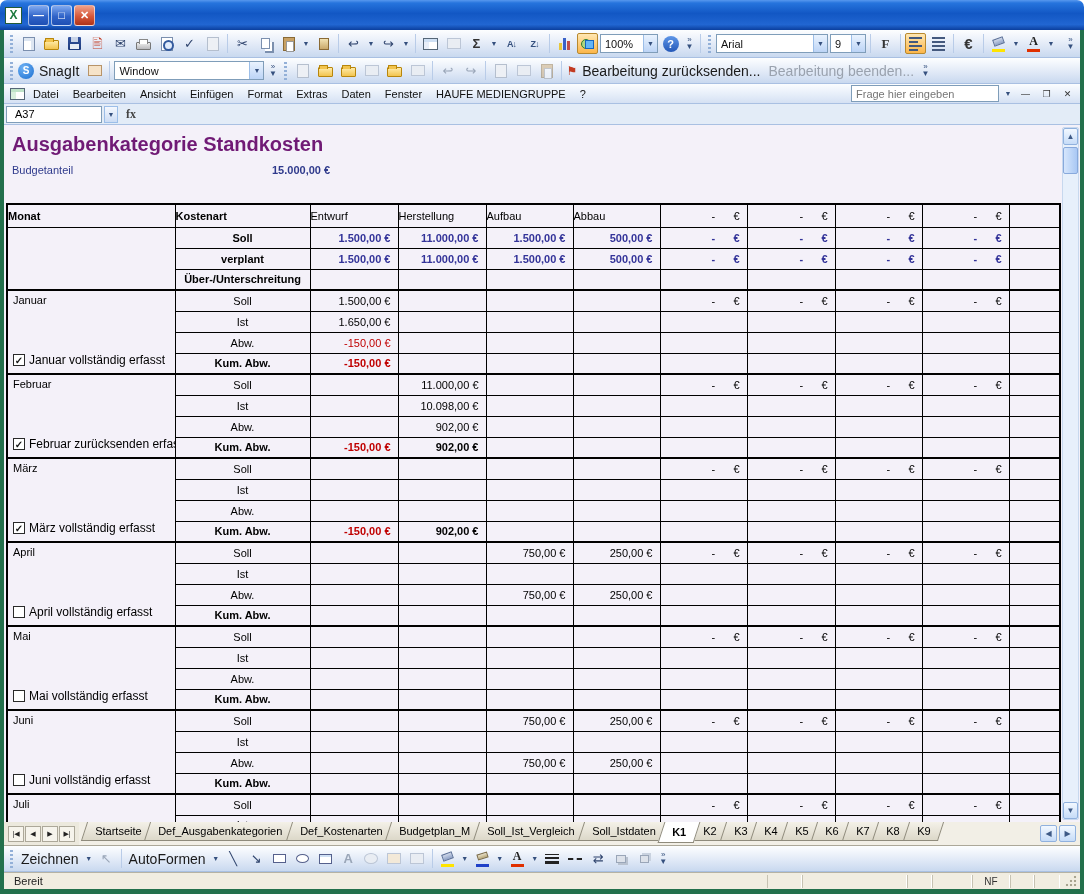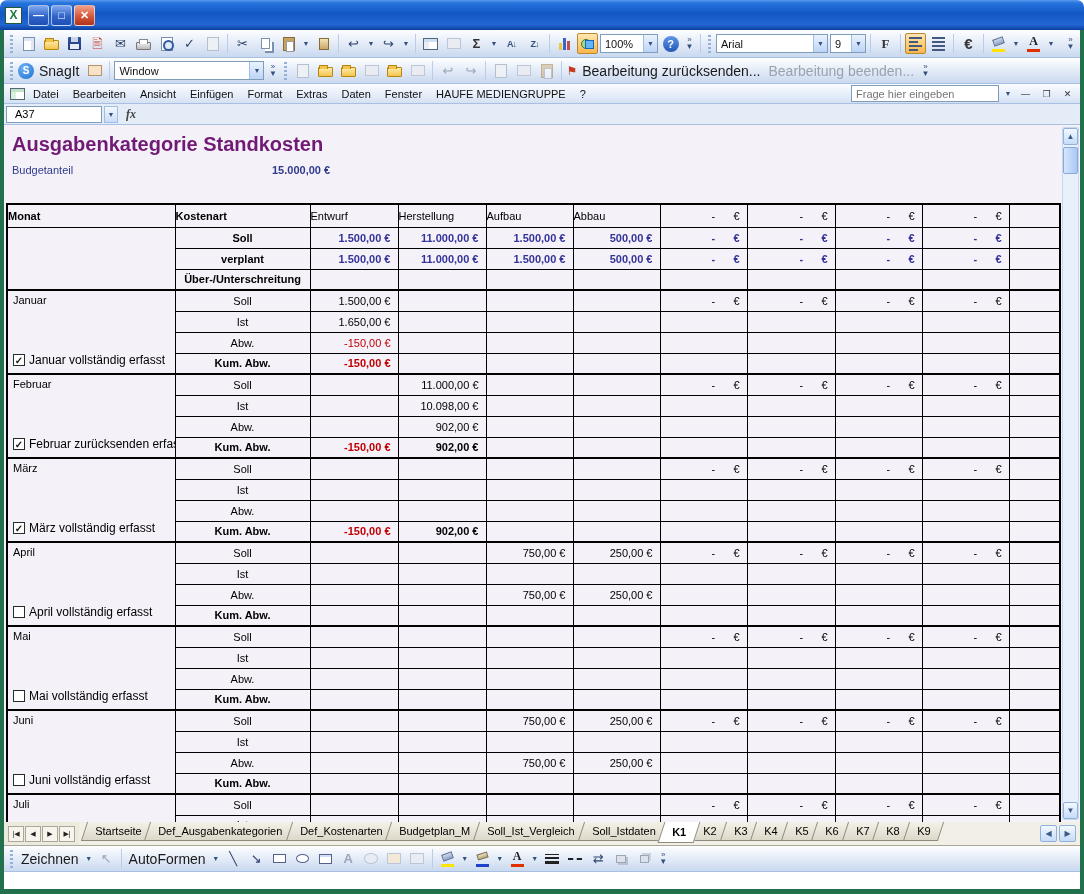--- a/index.html
+++ b/index.html
@@ -83,21 +83,21 @@
     background:linear-gradient(180deg,#FBFDFF,#E6EEF9 55%,#D5E1F3)}
   .mitem{padding:2px 7px;border-radius:2px;white-space:nowrap}
   .q-wrap{margin-left:auto;display:flex;align-items:center;gap:4px}
   .q-input{width:148px;height:17px;font-size:11px;border:1px solid #7F9DB9;padding:0 4px;color:#8a8a8a;background:#fff}
   .wbtn2{width:17px;height:15px;display:flex;align-items:center;justify-content:center;font-size:9px;color:#333}
 
   
   .fbar{height:21px;display:flex;align-items:center;background:#E3ECF7;border-bottom:1px solid #A9C0E2;padding:0 2px;gap:2px}
   .namebox{width:96px;height:17px;background:#fff;border:1px solid #7F9DB9;font-size:11px;display:flex;align-items:center;padding-left:8px}
   .nb-dd{width:14px;height:17px;background:linear-gradient(#F4F8FE,#CCDCF4);border:1px solid #9CBEE8;display:flex;align-items:center;justify-content:center;font-size:7px;color:#35507E}
-  .fx{width:22px;text-align:center;font-family:"Liberation Serif",serif;font-style:italic;font-weight:bold;font-size:12px;color:#444}
+  .fx{width:22px;text-align:center;font-family:"Liberation Serif",serif;font-weight:bold;font-size:12px;color:#444}
   .f-input{flex:1;height:17px;background:#fff;border:1px solid #C0CEE2;font-size:11px;display:flex;align-items:center;padding:0 5px}
 
   
   .sheet{position:relative;height:697px;background:#F4F1F9;overflow:hidden}
   .sh-title{position:absolute;top:8px;left:8px;font-size:20px;font-weight:bold;color:#701a75}
   .b-label{position:absolute;top:39px;left:8px;font-size:11px;font-weight:normal;color:#2F3A8C}
   .b-value{position:absolute;top:39px;left:268px;font-size:11px;font-weight:bold;color:#2F3A8C}
   .twrap{position:absolute;top:78px;left:2px}
   table.xl{border-collapse:collapse;table-layout:fixed;width:1053px;border:2px solid #000}
   table.xl td{border:1px solid #000;height:21px;padding:0;font-size:11px;color:#000;overflow:hidden;vertical-align:middle}
@@ -1496,15 +1496,28 @@
         </span>
       <span class="ic">
           <i class="cube-sh"></i>
         </span>
       <span class="chev">
           <span>»</span>
           <span>▼</span>
         </span>
     </div>
 
+    <div class="statusbar">
+      <span class="st-mode">Bereit</span>
+      <span class="st-panels">
+        <span class="pnl" style="width:35px"></span>
+        <span class="pnl" style="width:105px"></span>
+        <span class="pnl" style="width:25px"></span>
+        <span class="pnl" style="width:40px"></span>
+        <span class="pnl" style="width:38px">NF</span>
+        <span class="pnl" style="width:24px"></span>
+        <span class="pnl" style="width:26px"></span>
+      </span>
+      <span class="gripcorner"></span>
+    </div>
 
   </div>
 </div>
 
 </body></html>

